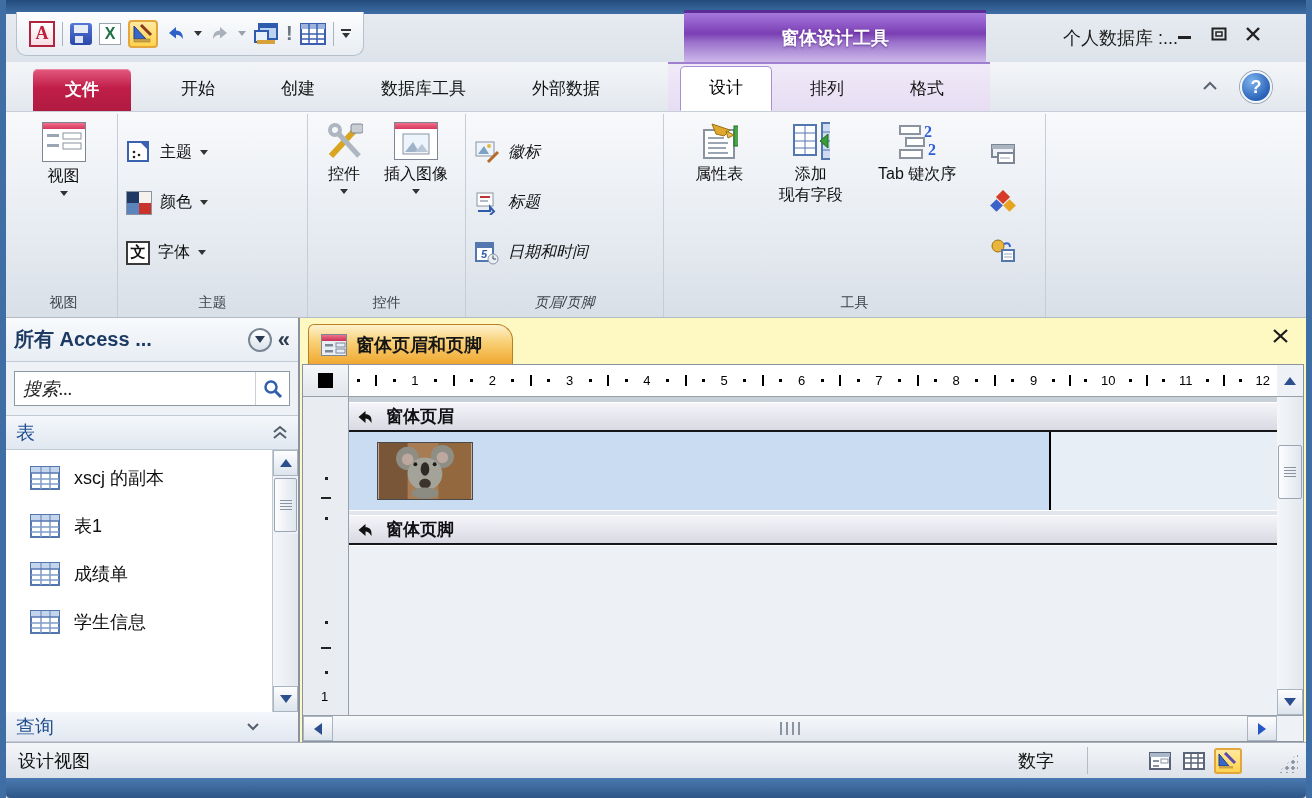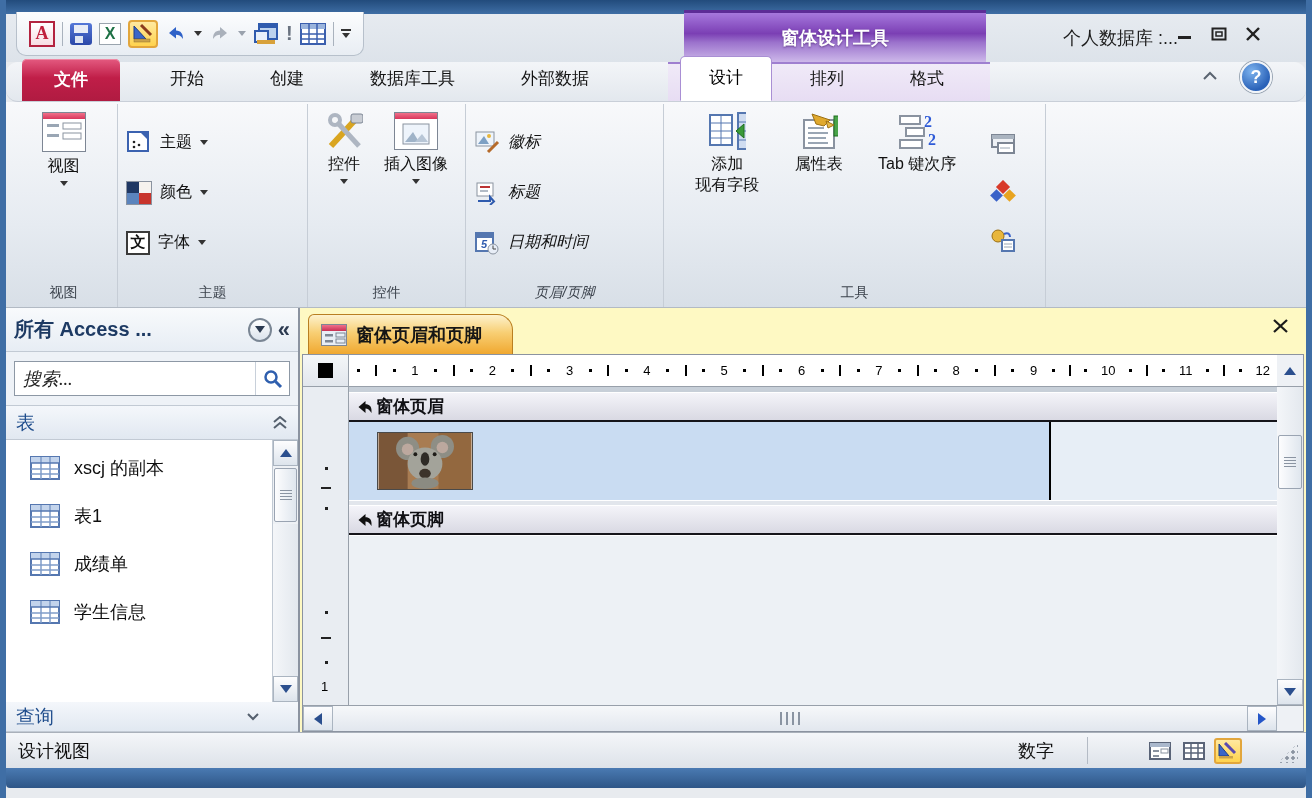--- a/index.html
+++ b/index.html
@@ -29,22 +29,22 @@
   .qat-customize .bar { width:10px; height:2px; background:#333; }
   .ctx-header { position:absolute; left:678px; top:10px; width:302px; height:52px;
                 background:linear-gradient(#a678dd,#7b3fb4 42%,#9b72cc 60%,#cdb8ea);
                 border-top:3px solid #5c2c96; display:flex; align-items:center; justify-content:center;
                 color:#fff; font-weight:bold; font-size:18px; text-shadow:0 1px 2px rgba(60,20,100,.6); }
   .win-title { position:absolute; right:128px; top:26px; font-size:18px; color:#1c1c1c; }
   .win-controls { position:absolute; right:44px; top:26px; display:flex; gap:16px; align-items:center; }
   .wc { width:18px; height:16px; }
 
   
-  .tabs-row { height:40px; position:relative; background:linear-gradient(#f3f5f8,#e3e8ee);
-              display:flex; align-items:flex-end; padding-left:16px; border-bottom:1px solid #c9cfd8;border-radius:12px; }
+  .tabs-row { height:50px; position:relative; background:linear-gradient(#f3f5f8,#e3e8ee);
+              display:flex; align-items:flex-end; padding-left:27px; border-bottom:1px solid #c9cfd8; }
   .tab-file { background:linear-gradient(#e45a80,#c01e48 45%,#b01b41); color:#fff; font-weight:bold; font-size:17px;
               padding:9px 32px 10px; border-radius:5px 5px 0 0; margin-right:28px; box-shadow:inset 0 1px 0 #ef8aa5; }
   .tab { font-size:17px; color:#141414; padding:10px 22px 11px; margin-right:22px; }
   .ctx-tabs { position:absolute; left:662px; top:0; height:100%; width:322px;
               background:linear-gradient(#f0eaf8,#e7ddf3); border-top:2px solid #9f7fd0;
               display:flex; align-items:flex-end; padding-left:12px; }
   .tab-active { background:#fff; border:1px solid #a98fd4; border-bottom:1px solid #fff; border-radius:5px 5px 0 0;
                 padding:9px 28px 11px; margin-right:16px; font-size:17px; }
   .ribbon-collapse { position:absolute; right:88px; bottom:16px; }
   .help-btn { position:absolute; right:34px; bottom:8px; width:32px; height:32px; border-radius:50%;
@@ -119,21 +119,21 @@
   .ru-dot { width:3px; height:3px; background:#000; }
   .ru-tick { width:2px; height:11px; background:#000; }
   .ru-num { font-weight:normal; font-size:13px; color:#000; }
   .vscroll-top { border-bottom:1px solid #98a0aa; background:#eef1f5; display:flex; align-items:center; justify-content:center; }
   .vruler { position:relative; background:#e9edf2; border-right:1px solid #98a0aa; }
   .vtick { position:absolute; left:18px; width:10px; height:2px; background:#222; }
   .vdot  { position:absolute; left:22px; width:3px; height:3px; background:#222; }
   .vnum  { position:absolute; left:18px; font-size:13px; color:#000; }
   .canvas { display:flex; flex-direction:column; background:#c7cfd8; padding-top:5px; overflow:hidden; }
   .secbar { height:30px; background:linear-gradient(#f4f4f9,#d9d9e3); border-top:1px solid #fff; border-bottom:2px solid #15151a;
-            display:flex; align-items:center; gap:3px; padding-left:8px; font-size:17px; font-weight:600; color:#101014; }
+            display:flex; align-items:center; gap:13px; padding-left:8px; font-size:17px; font-weight:600; color:#101014; }
   .header-area { height:78px; display:flex; }
   .header-grid { width:702px; background:#c9dcf2; position:relative; border-right:2px solid #000; }
   .koala { position:absolute; left:28px; top:10px; border:1px solid #4a4a4a; background:#fff; }
   .header-ext { flex:1; background:#e7eef6; }
   .detail-spacer { height:5px; background:#e2e6ec; border-top:1px solid #fff; }
   .footer-area { flex:1; background:#edf1f5; border-top:1px solid #fff; }
   .vscroll { background:#eef1f5; display:flex; flex-direction:column; }
   .vs-track { flex:1; position:relative; background:linear-gradient(90deg,#f4f6f9,#e3e8ee); }
   .vs-thumb { position:absolute; top:48px; left:1px; right:1px; height:54px; background:linear-gradient(90deg,#fdfdfe,#dfe6ee);
               border:1px solid #9aa4b2; border-radius:2px; display:flex; flex-direction:column; align-items:center;
@@ -381,46 +381,46 @@
           </div>
         </div>
       </div>
       <div class="group-label">页眉/页脚</div>
     </div>
 
     <div class="group" style="width:382px;">
       <div class="group-body" style="justify-content:space-evenly;">
         <div class="bigbtn">
           <svg class="icon34" width="44" height="40">
+            <rect x="4" y="8" width="30" height="28" fill="#fff" stroke="#8a93a0" stroke-width="2"></rect>
+            <line x1="8" y1="16" x2="24" y2="16" stroke="#9aa6b4" stroke-width="2"></line>
+            <line x1="8" y1="21" x2="28" y2="21" stroke="#9aa6b4" stroke-width="2"></line>
+            <line x1="8" y1="26" x2="26" y2="26" stroke="#9aa6b4" stroke-width="2"></line>
+            <line x1="8" y1="31" x2="28" y2="31" stroke="#9aa6b4" stroke-width="2"></line>
+            <rect x="34" y="4" width="6" height="20" fill="#4aa44a" stroke="#1e6e1e"></rect>
+            <polygon points="12,2 30,8 24,14 16,12" fill="#e0a92e" stroke="#9c7014"></polygon>
+            <polygon points="26,9 34,13 28,16" fill="#e8ba48" stroke="#9c7014"></polygon>
+          </svg>
+          <span class="lbl">属性表</span>
+        </div>
+        <div class="bigbtn">
+          <svg class="icon34" width="44" height="40">
             <rect x="2" y="3" width="22" height="30" fill="#fff" stroke="#5577b0" stroke-width="2"></rect>
             <line x1="13" y1="3" x2="13" y2="33" stroke="#5577b0"></line>
             <line x1="2" y1="11" x2="24" y2="11" stroke="#5577b0"></line>
               <line x1="2" y1="19" x2="24" y2="19" stroke="#5577b0"></line>
               <line x1="2" y1="26" x2="24" y2="26" stroke="#5577b0"></line>
             <rect x="30" y="1" width="12" height="36" fill="#cfdcf0" stroke="#5577b0" stroke-width="2"></rect>
             <line x1="30" y1="10" x2="42" y2="10" stroke="#5577b0"></line>
               <line x1="30" y1="19" x2="42" y2="19" stroke="#5577b0"></line>
               <line x1="30" y1="28" x2="42" y2="28" stroke="#5577b0"></line>
             <polygon points="28,19 36,12 36,26" fill="#3a9a3a" stroke="#1e6e1e"></polygon>
           </svg>
           <span class="lbl">添加</span>
           <span class="lbl" style="margin-top:-4px;">现有字段</span>
-        </div>
-        <div class="bigbtn">
-          <svg class="icon34" width="44" height="40">
-            <rect x="4" y="8" width="30" height="28" fill="#fff" stroke="#8a93a0" stroke-width="2"></rect>
-            <line x1="8" y1="16" x2="24" y2="16" stroke="#9aa6b4" stroke-width="2"></line>
-            <line x1="8" y1="21" x2="28" y2="21" stroke="#9aa6b4" stroke-width="2"></line>
-            <line x1="8" y1="26" x2="26" y2="26" stroke="#9aa6b4" stroke-width="2"></line>
-            <line x1="8" y1="31" x2="28" y2="31" stroke="#9aa6b4" stroke-width="2"></line>
-            <rect x="34" y="4" width="6" height="20" fill="#4aa44a" stroke="#1e6e1e"></rect>
-            <polygon points="12,2 30,8 24,14 16,12" fill="#e0a92e" stroke="#9c7014"></polygon>
-            <polygon points="26,9 34,13 28,16" fill="#e8ba48" stroke="#9c7014"></polygon>
-          </svg>
-          <span class="lbl">属性表</span>
         </div>
         <div class="bigbtn">
           <svg class="icon34" width="48" height="40">
             <rect x="2" y="4" width="20" height="8" fill="#fff" stroke="#8a93a0" stroke-width="2"></rect>
             <rect x="8" y="16" width="18" height="8" fill="#fff" stroke="#8a93a0" stroke-width="2"></rect>
             <rect x="2" y="28" width="22" height="8" fill="#fff" stroke="#8a93a0" stroke-width="2"></rect>
             <text x="26" y="15" font-size="16" font-weight="bold" fill="#2f5bd7" font-family="Liberation Serif,serif">2</text>
             <text x="30" y="33" font-size="16" font-weight="bold" fill="#2f5bd7" font-family="Liberation Serif,serif">2</text>
           </svg>
           <span class="lbl">Tab 键次序</span>

